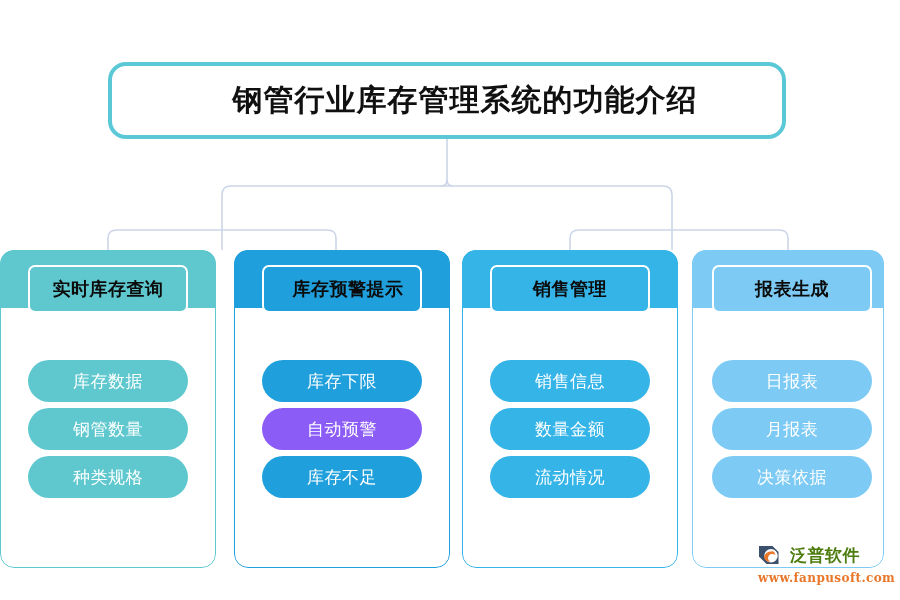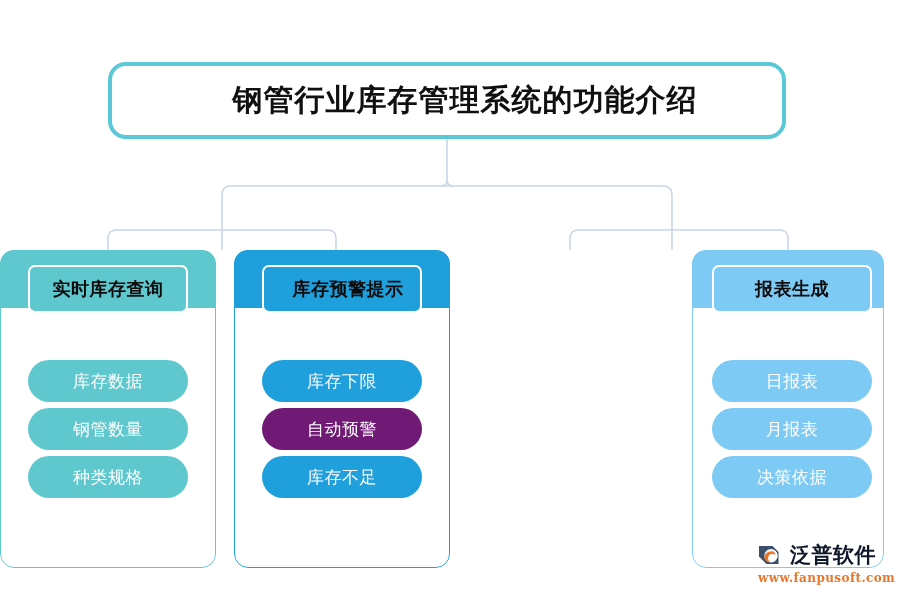--- a/index.html
+++ b/index.html
@@ -151,23 +151,23 @@
     align-items: center;
   }
   #logo-mark {
     width: 30px;
     height: 30px;
     margin-right: 4px;
     flex: 0 0 auto;
   }
   #logo-name {
     font-family: "DejaVu Sans", sans-serif;
-    font-size: 21px;
-    font-weight: 700;
-    color: #0f172a;
+    font-size: 17px;
+    font-weight: 700;
+    color: #4d7c0f;
     letter-spacing: 0.5px;
     white-space: nowrap;
   }
   #logo-url {
     font-family: "DejaVu Serif", "Liberation Serif", serif;
     font-size: 12px;
     font-weight: 700;
     color: #e8772a;
     letter-spacing: 0.4px;
     margin-top: 1px;
@@ -220,29 +220,47 @@
   <div class="card" id="card-1">
     <div class="card-band" style="background: rgb(31, 159, 219);"></div>
     <div class="card-border" style="border-color: rgb(31, 159, 219);"></div>
     <div class="card-header" style="background: rgb(31, 159, 219); padding-left: 12px;">
       <span class="card-header-text">库存预警提示</span>
     </div>
     <div class="pill-list">
       <div class="pill" style="background: rgb(31, 159, 219);">
         <span class="pill-text">库存下限</span>
       </div>
-      <div class="pill" style="background: #701a75;">
+      <div class="pill" style="background: #8b5cf6;">
         <span class="pill-text">自动预警</span>
       </div>
       <div class="pill" style="background: rgb(31, 159, 219);">
         <span class="pill-text">库存不足</span>
       </div>
     </div>
   </div>
 
+  <div class="card" id="card-2">
+    <div class="card-band" style="background: rgb(53, 180, 232);"></div>
+    <div class="card-border" style="border-color: rgb(53, 180, 232);"></div>
+    <div class="card-header" style="background: rgb(53, 180, 232);">
+      <span class="card-header-text">销售管理</span>
+    </div>
+    <div class="pill-list">
+      <div class="pill" style="background: rgb(53, 180, 232);">
+        <span class="pill-text">销售信息</span>
+      </div>
+      <div class="pill" style="background: rgb(53, 180, 232);">
+        <span class="pill-text">数量金额</span>
+      </div>
+      <div class="pill" style="background: rgb(53, 180, 232);">
+        <span class="pill-text">流动情况</span>
+      </div>
+    </div>
+  </div>
 
   <div class="card" id="card-3">
     <div class="card-band" style="background: rgb(125, 203, 245);"></div>
     <div class="card-border" style="border-color: rgb(125, 203, 245);"></div>
     <div class="card-header" style="background: rgb(125, 203, 245); text-align: center;">
       <span class="card-header-text">报表生成</span>
     </div>
     <div class="pill-list">
       <div class="pill" style="background: rgb(125, 203, 245);">
         <span class="pill-text">日报表</span>

